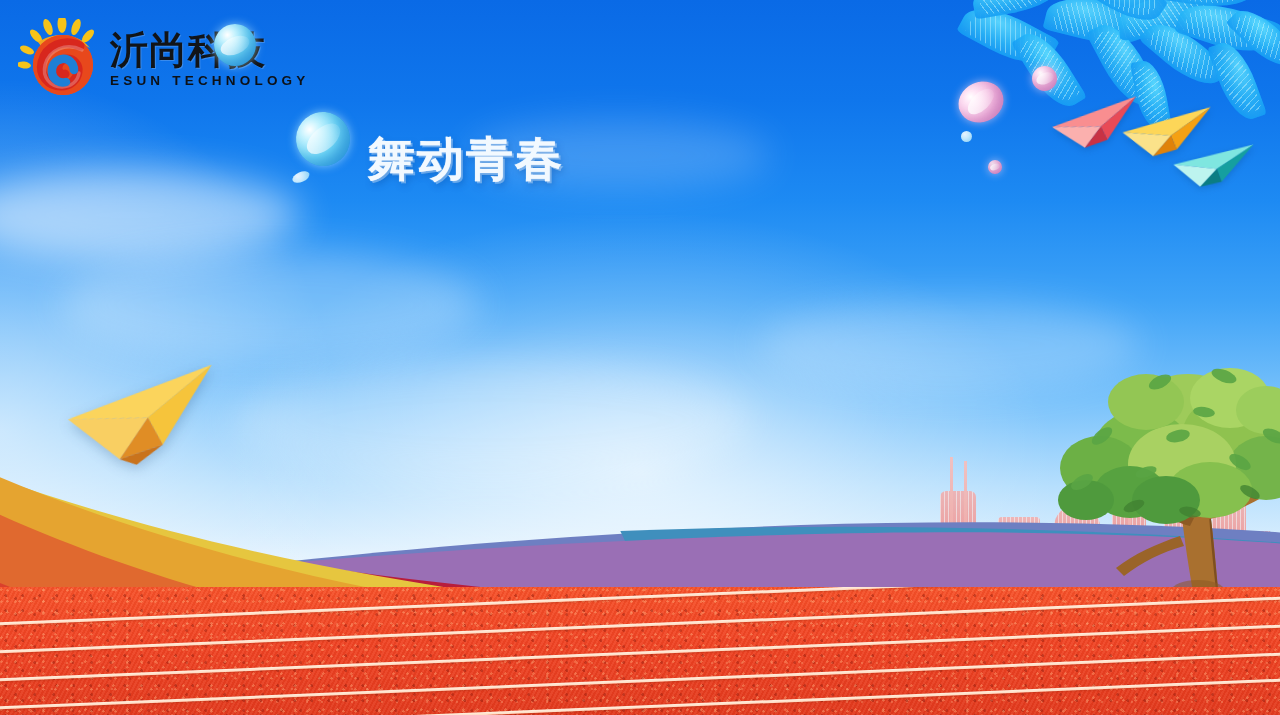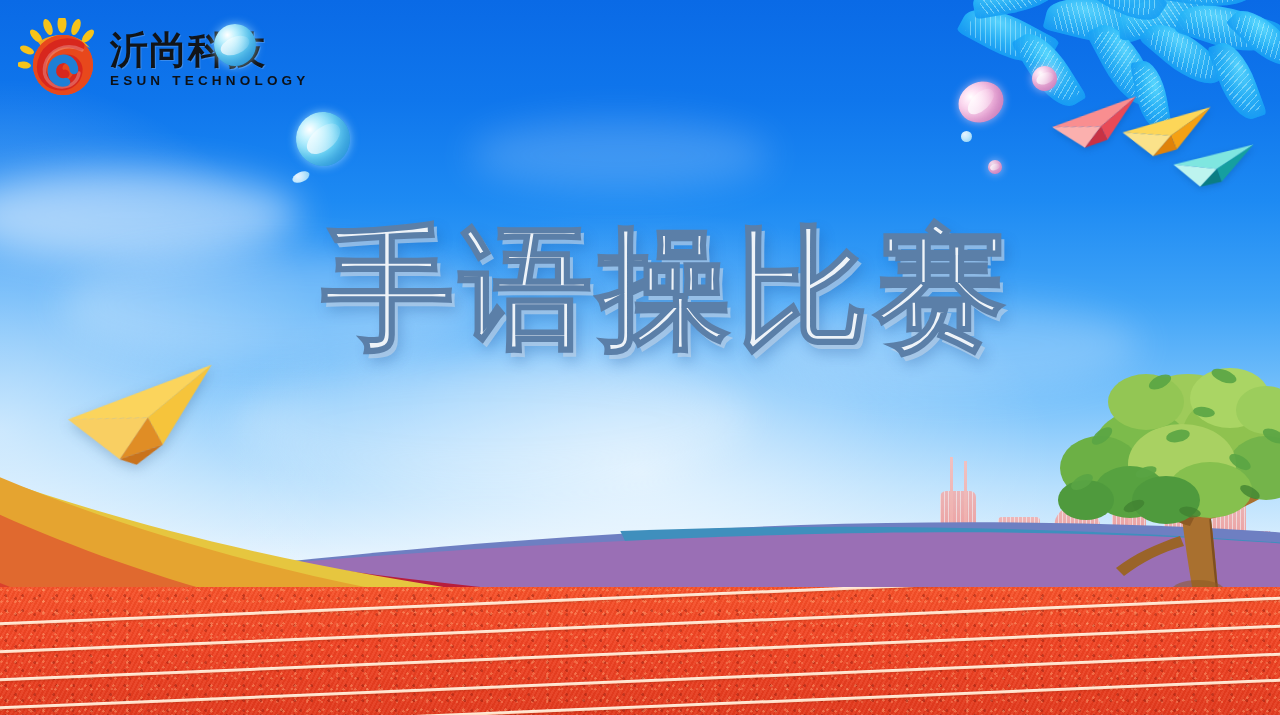--- a/index.html
+++ b/index.html
@@ -389,15 +389,15 @@
         <path d="M56,52 C56,45 50,40 44,41 C37,42 33,48 34,55 C35,62 42,66 48,64" fill="none" stroke="#1f7fd6" stroke-width="8.5" stroke-linecap="round"></path>
       </svg>
       <div class="logo-bubble bub-cyan" style="left:196px;top:6px;width:42px;height:42px;"></div>
     </div>
     <div class="logo-text">
       <div class="logo-cn">沂尚科技</div>
       <div class="logo-en">ESUN TECHNOLOGY</div>
     </div>
   </div>
 
-  <div class="maintitle">手语操比赛</div>
+  <div class="subtitle">舞动青春</div>
 
 </div>
 
 </body></html>

